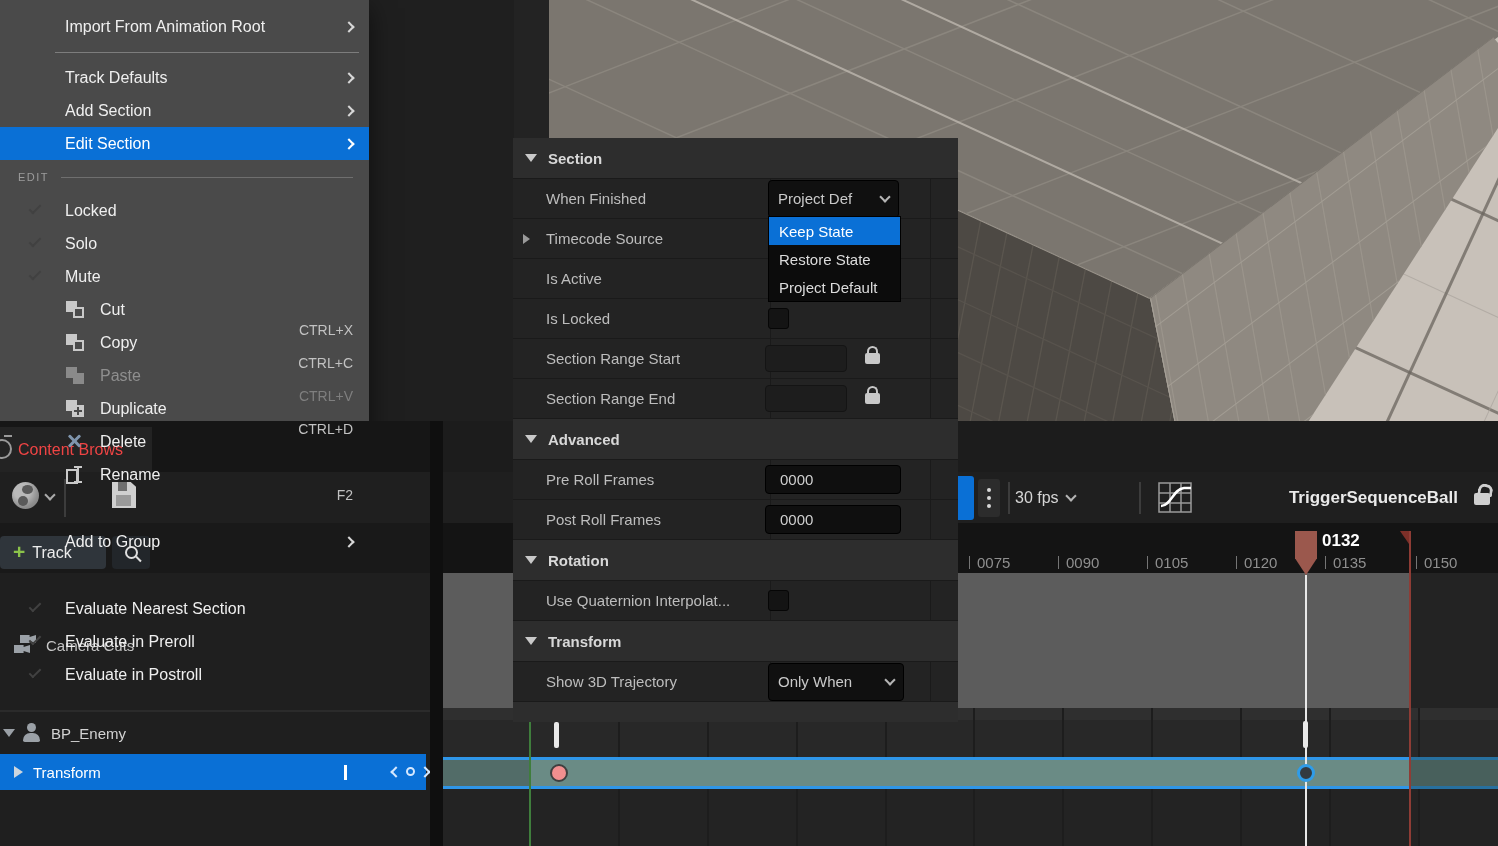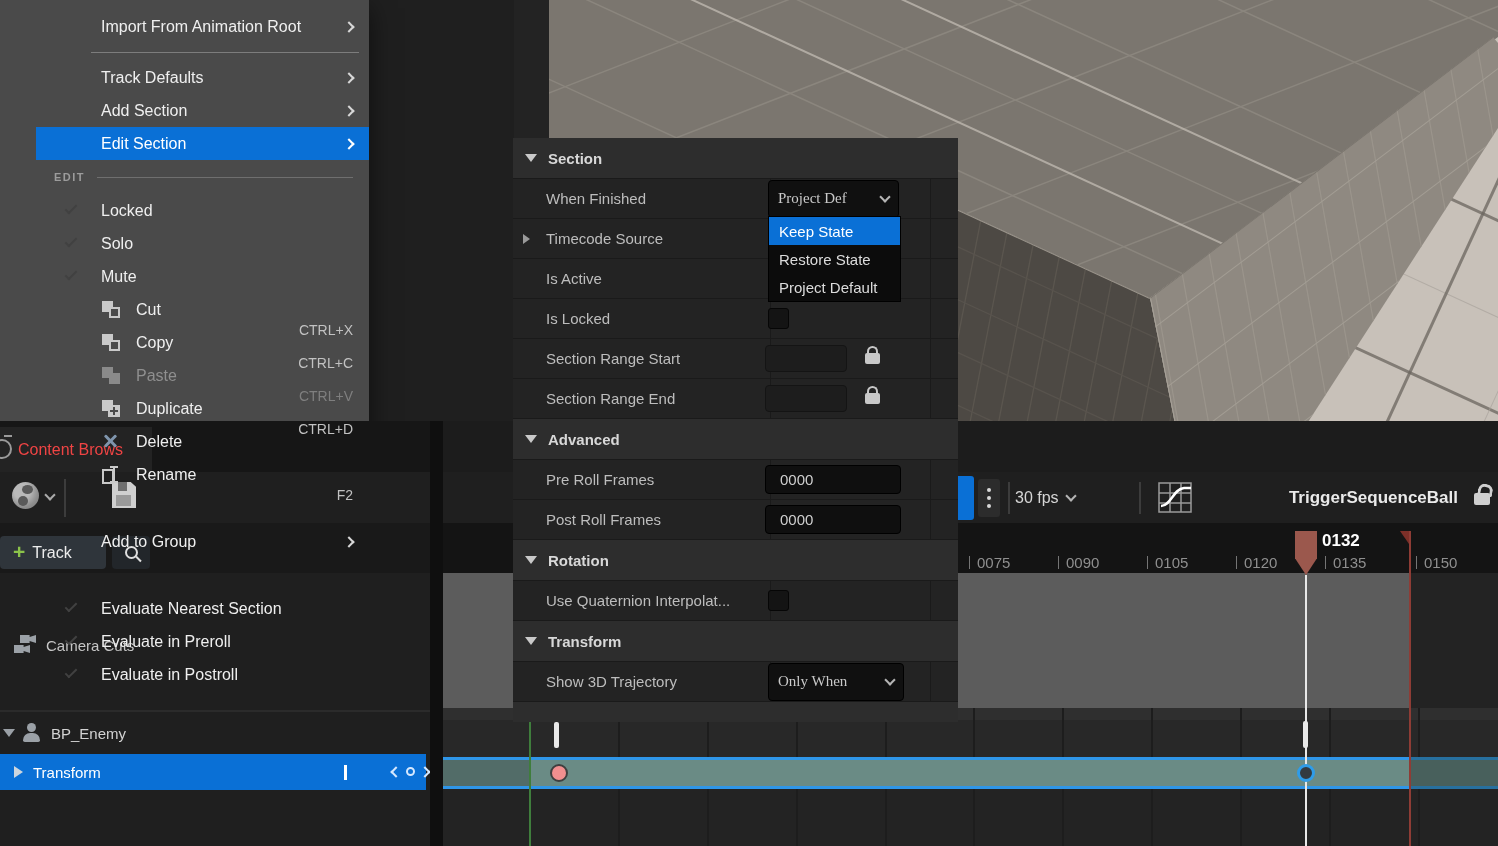--- a/index.html
+++ b/index.html
@@ -12,33 +12,33 @@
   .abs { position:absolute; }
 
   
   .chev-r { display:inline-block; width:8px; height:8px; border-right:2px solid currentColor; border-bottom:2px solid currentColor; transform:rotate(-45deg); }
   .chev-d { display:inline-block; width:8px; height:8px; border-right:2px solid currentColor; border-bottom:2px solid currentColor; transform:rotate(45deg); margin-top:-4px; }
   .tri-r { width:0; height:0; border-top:6px solid transparent; border-bottom:6px solid transparent; border-left:9px solid #cdd6de; }
   .tri-d { width:0; height:0; border-left:6px solid transparent; border-right:6px solid transparent; border-top:8px solid #b5b5b5; }
   .tri-r-sm { width:0; height:0; border-top:5px solid transparent; border-bottom:5px solid transparent; border-left:7px solid #9a9a9a; }
 
   
-  #menu { left:145px; top:0; width:369px; height:770px; background:#4a4a4a; z-index:30; box-shadow:0 8px 24px rgba(0,0,0,.55);padding-left:36px; }
+  #menu { left:145px; top:0; width:369px; height:770px; background:#4a4a4a; z-index:30; box-shadow:0 8px 24px rgba(0,0,0,.55); }
   .mrow { position:relative; height:33px; display:flex; align-items:center; color:#efefef; font-size:16px; padding-left:65px; }
   .mrow.icon-item { padding-left:100px; }
   .mrow .sc { margin-left:auto; padding-right:16px; font-size:14px; color:#c2c2c2;margin-top:40px; }
   .mrow .arr { position:absolute; right:16px; color:#d8d8d8; }
   .mrow.sel { background:#0a70d6; color:#fff; }
   .mrow.sel .arr { color:#fff; }
   .mrow.dis { color:#8f8f8f; }
   .mrow.dis .sc { color:#7f7f7f; }
   .msep { height:18px; display:flex; align-items:center; }
   .msep i { display:block; height:1px; background:#7d7d7d; flex:1; margin:0 10px 0 55px; }
   .msec { height:34px; display:flex; align-items:center; padding-left:18px; }
-  .msec span { font-size:11px; font-weight:bold; letter-spacing:1.5px; color:#9c9c9c; }
+  .msec span { font-size:11px; font-weight:normal; letter-spacing:1.5px; color:#9c9c9c; }
   .msec i { flex:1; height:1px; background:#6f6f6f; margin:0 16px 0 12px; }
   .checkmark { position:absolute; left:29px; top:11px; width:12px; height:6px; border-left:2px solid #414141; border-bottom:2px solid #414141; transform:rotate(-45deg); }
   .mi { position:absolute; left:66px; top:8px; width:18px; height:17px; }
   .mi .bk { position:absolute; left:0; top:0; width:11px; height:11px; background:#c9c9c9; }
   .mi .fr { position:absolute; right:0; bottom:0; width:11px; height:11px; border:2px solid #c9c9c9; background:#4a4a4a; }
   .mi.copy .fr { border-style:dashed; }
   .mi.paste .bk { background:#8a8a8a; }
   .mi.paste .fr { border-color:#8a8a8a; background:#8a8a8a; }
   .mi.dup .fr { background:#c9c9c9; border:none; width:12px; height:12px; }
   .mi.dup .fr::before { content:""; position:absolute; left:5px; top:2px; width:2px; height:8px; background:#4a4a4a; }
@@ -53,21 +53,21 @@
   .rnicon i { position:absolute; left:8px; top:0; width:8px; height:2px; background:#c9c9c9; box-shadow:0 15px 0 #c9c9c9; }
 
   
   #props { left:513px; top:138px; width:445px; height:580px; background:#b91c1c; z-index:20; }
   .prow { position:relative; height:40px; display:flex; align-items:center; border-bottom:1px solid #1a1a1a; background:#232323; color:#bdbdbd; font-size:15px; }
   .prow.hdr { height:41px; background:#2d2d2d; color:#d8d8d8; font-weight:bold; padding-left:12px; gap:11px; }
   .prow.data::before { content:""; position:absolute; left:257px; top:0; bottom:0; width:1px; background:#1a1a1a; }
   .prow.data::after { content:""; position:absolute; left:417px; top:0; bottom:0; width:1px; background:#1a1a1a; }
   .plabel { padding-left:33px; white-space:nowrap; overflow:hidden; }
   .pval { position:absolute; left:255px; display:flex; align-items:center; }
-  .combo { background:#101010; border:1px solid #000; border-radius:4px; height:38px; width:131px; display:flex; align-items:center; padding:9px 9px; color:#c9c9c9; font-size:15px;font-family:Liberation Serif, serif; }
+  .combo { background:#101010; border:1px solid #000; border-radius:4px; height:38px; width:131px; display:flex; align-items:center; padding:9px 9px; color:#c9c9c9; font-size:15px; }
   .combo .txt { flex:1; white-space:nowrap; overflow:hidden; }
   .combo .chev-d { color:#b5b5b5; flex:none; }
   .cbx { width:21px; height:21px; background:#141414; border:1px solid #060606; border-radius:3px; }
   .rinput { width:82px; height:27px; background:#1d1d1d; border:1px solid #141414; border-radius:4px; }
   .tinput { width:136px; height:29px; background:#0f0f0f; border:1px solid #000; border-radius:4px; color:#cfcfcf; font-size:15px; display:flex; align-items:center; padding-left:14px; }
   .lockc { position:relative; width:15px; height:11px; background:#c8c8c8; border-radius:2px; margin-left:18px; }
   .lockc::before { content:""; position:absolute; left:2px; top:-7px; width:7px; height:7px; border:2px solid #c8c8c8; border-bottom:none; border-radius:6px 6px 0 0; }
   .pbottom { height:20px; background:#2d2d2d; }
   #dropdown { left:768px; top:216px; width:133px; background:#0c0c0c; border:1px solid #000; z-index:25; }
   .popt { height:28px; display:flex; align-items:center; padding-left:10px; color:#dcdcdc; font-size:15px; white-space:nowrap; }

